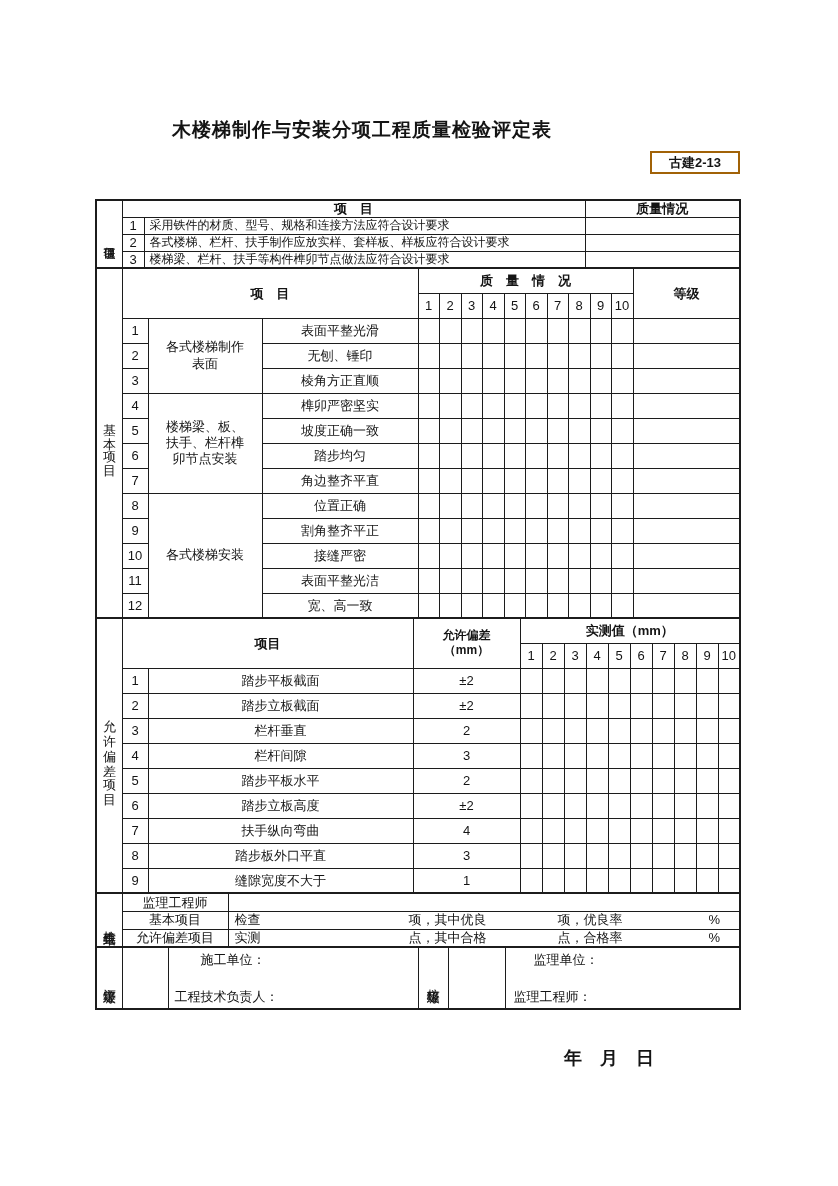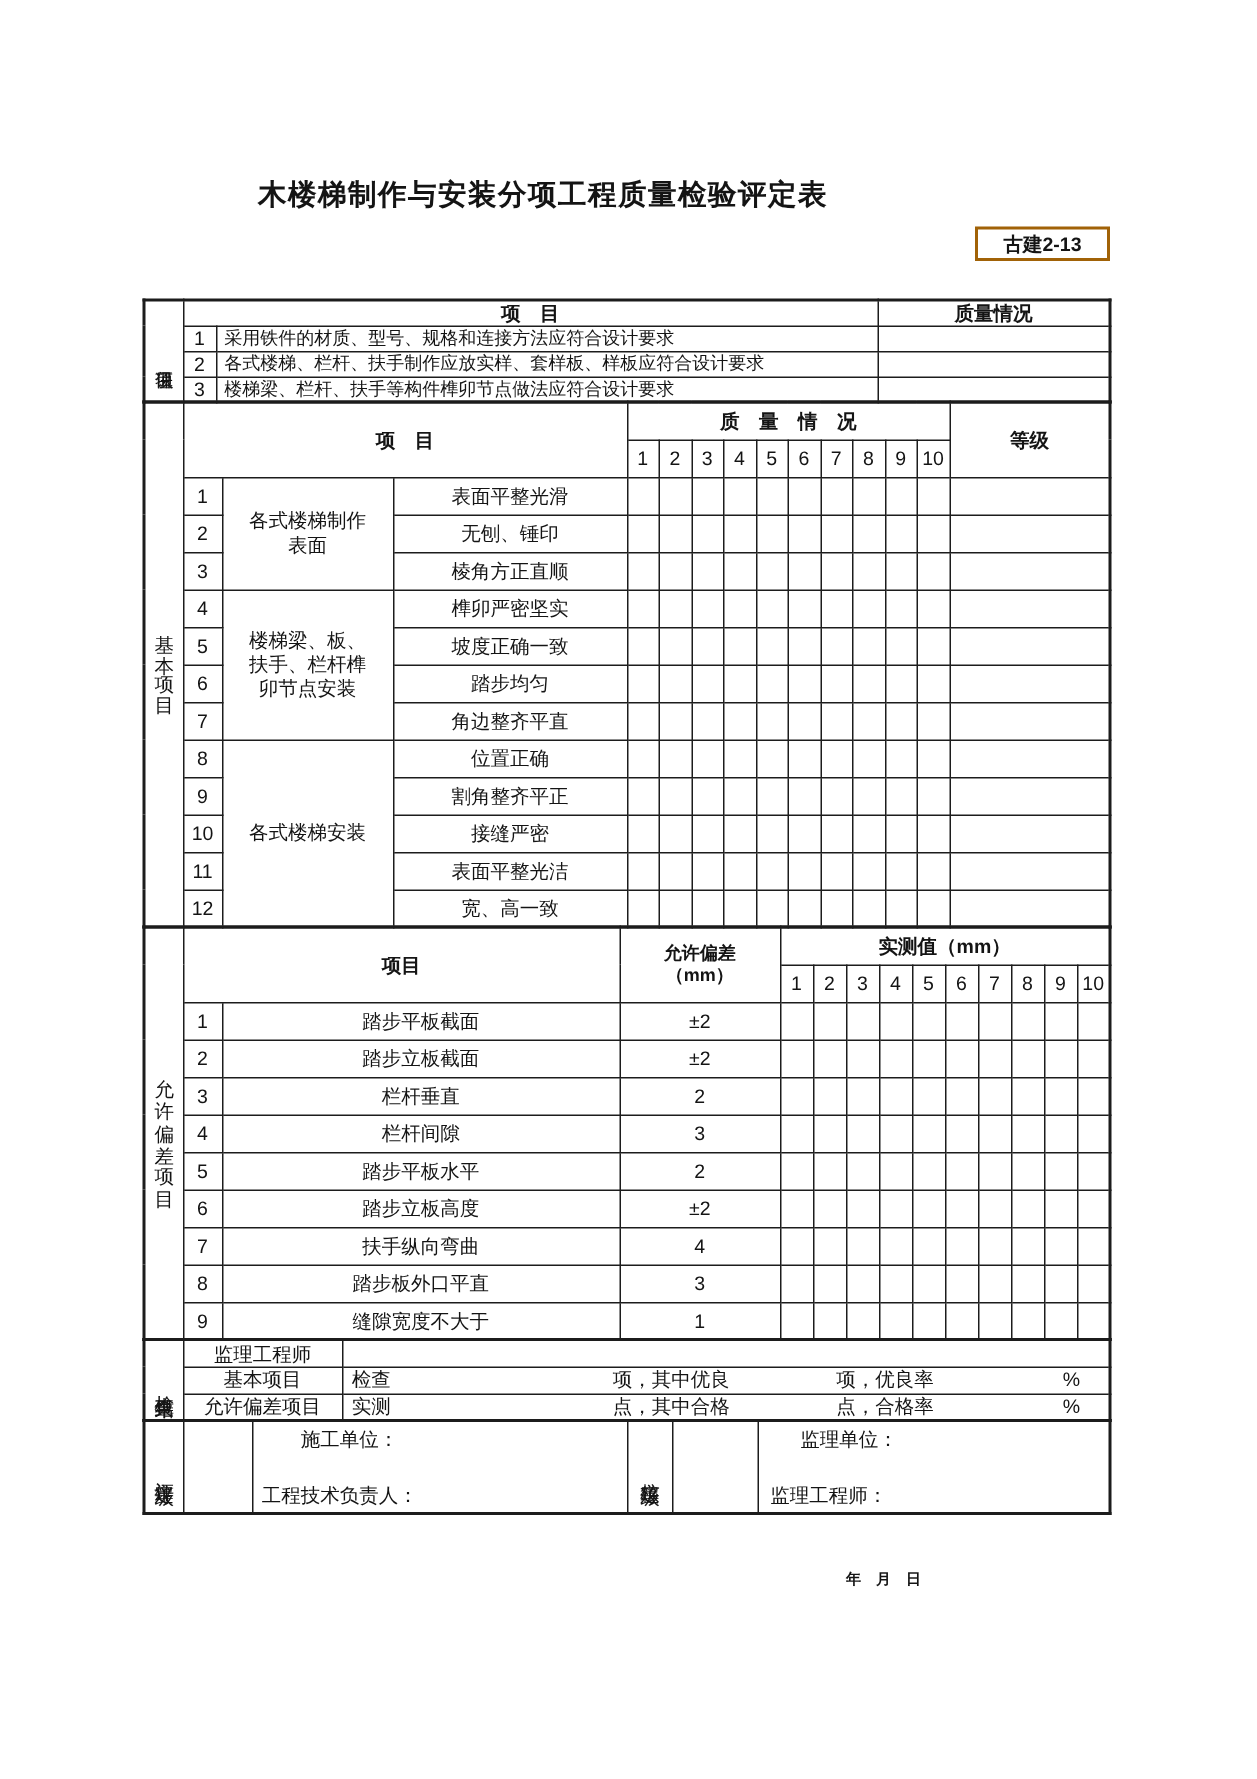--- a/index.html
+++ b/index.html
@@ -37,21 +37,21 @@
   .rc .p1{left:180px;}
   .rc .p2{left:329px;}
   .rc .p3{left:480px;}
   .unit{height:60px;}
   .unit .col{display:flex;flex-direction:column;justify-content:space-between;
     align-items:flex-start;height:52px;padding:4px 0;text-align:left;}
   .u-ind24{margin-left:32px;}
   .u-ind6{margin-left:6px;}
   .u-ind28{margin-left:28px;}
   .u-ind8{margin-left:8px;}
-  .datefoot{position:absolute;left:564px;top:1046px;font-size:10px;font-weight:bold;white-space:nowrap;}
+  .datefoot{position:absolute;left:564px;top:1046px;font-size:18px;font-weight:bold;white-space:nowrap;}
 </style>
 </head>
 <body>
 
 <div class="page">
 
   <div class="title">木楼梯制作与安装分项工程质量检验评定表</div>
   <div class="badge">古建2-13</div>
 
 

